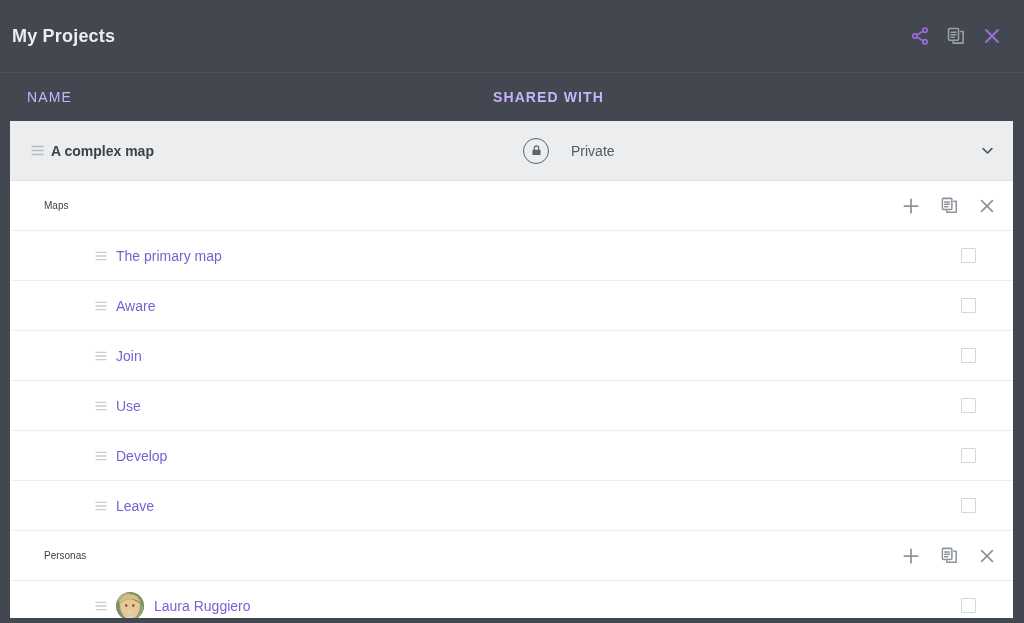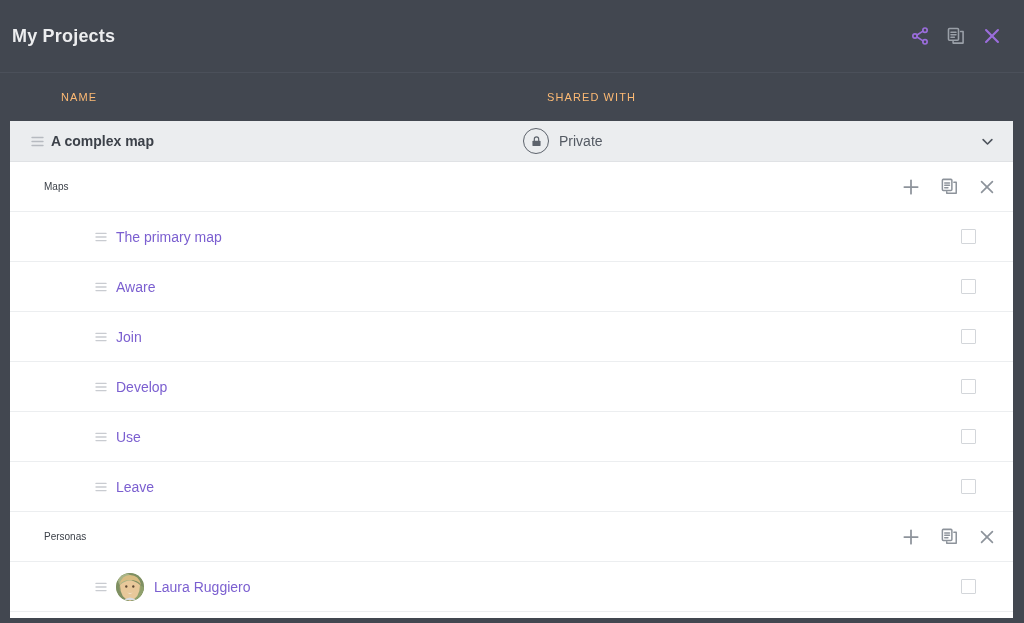--- a/index.html
+++ b/index.html
@@ -82,44 +82,43 @@
     background: #4b505a;
     width: 100%;
   }
 
   
   .col-headers {
     height: 47px;
     display: flex;
     align-items: center;
     background: #424750;
-    color: #fdba74;
-    font-size: 11px;
+    color: #c4b5fd;
+    font-size: 14px;
     letter-spacing: 1.1px;
     position: relative;
     box-sizing: border-box;
-    margin-left: 34px;
   }
   .col-name   { position: absolute; left: 27px; }
-  .col-shared { position: absolute; left: 513px; }
+  .col-shared { position: absolute; left: 493px; font-weight: bold; }
 
   
   .content-frame {
     position: absolute;
     left: 10px;
     right: 11px;
     top: 121px;
     bottom: 5px;
     background: #ffffff;
     overflow: hidden;
   }
 
   
   .project-row {
-    height: 41px;
+    height: 60px;
     background: #ebedef;
     display: flex;
     align-items: center;
     position: relative;
     box-sizing: border-box;
     border-bottom: 1px solid #e0e2e5;
   }
   .drag-handle {
     width: 16px;
     height: 16px;
@@ -149,20 +148,21 @@
     border-radius: 50%;
     border: 1.6px solid #5d636c;
     display: inline-flex;
     align-items: center;
     justify-content: center;
     box-sizing: border-box;
   }
   .shared-label {
     font-size: 14px;
     color: #545a63;
+    margin-left: 12px;
   }
   .chevron-cell {
     position: absolute;
     right: 12px;
     width: 28px;
     height: 28px;
     display: flex;
     align-items: center;
     justify-content: center;
     cursor: pointer;
@@ -386,32 +386,32 @@
           <span class="checkbox-cell"></span>
         </div>
         <div class="item-row">
           <span class="item-handle">
             <svg width="12" height="10" viewBox="0 0 12 10" fill="none" stroke="#c9ccd1" stroke-width="1.4" stroke-linecap="round">
               <line x1="1" y1="1.4" x2="11" y2="1.4"></line>
               <line x1="1" y1="5" x2="11" y2="5"></line>
               <line x1="1" y1="8.6" x2="11" y2="8.6"></line>
             </svg>
           </span>
+          <span class="item-label">Use</span>
+          <span class="checkbox-cell"></span>
+        </div>
+        <div class="item-row">
+          <span class="item-handle">
+            <svg width="12" height="10" viewBox="0 0 12 10" fill="none" stroke="#c9ccd1" stroke-width="1.4" stroke-linecap="round">
+              <line x1="1" y1="1.4" x2="11" y2="1.4"></line>
+              <line x1="1" y1="5" x2="11" y2="5"></line>
+              <line x1="1" y1="8.6" x2="11" y2="8.6"></line>
+            </svg>
+          </span>
           <span class="item-label">Develop</span>
-          <span class="checkbox-cell"></span>
-        </div>
-        <div class="item-row">
-          <span class="item-handle">
-            <svg width="12" height="10" viewBox="0 0 12 10" fill="none" stroke="#c9ccd1" stroke-width="1.4" stroke-linecap="round">
-              <line x1="1" y1="1.4" x2="11" y2="1.4"></line>
-              <line x1="1" y1="5" x2="11" y2="5"></line>
-              <line x1="1" y1="8.6" x2="11" y2="8.6"></line>
-            </svg>
-          </span>
-          <span class="item-label">Use</span>
           <span class="checkbox-cell"></span>
         </div>
         <div class="item-row">
           <span class="item-handle">
             <svg width="12" height="10" viewBox="0 0 12 10" fill="none" stroke="#c9ccd1" stroke-width="1.4" stroke-linecap="round">
               <line x1="1" y1="1.4" x2="11" y2="1.4"></line>
               <line x1="1" y1="5" x2="11" y2="5"></line>
               <line x1="1" y1="8.6" x2="11" y2="8.6"></line>
             </svg>
           </span>

